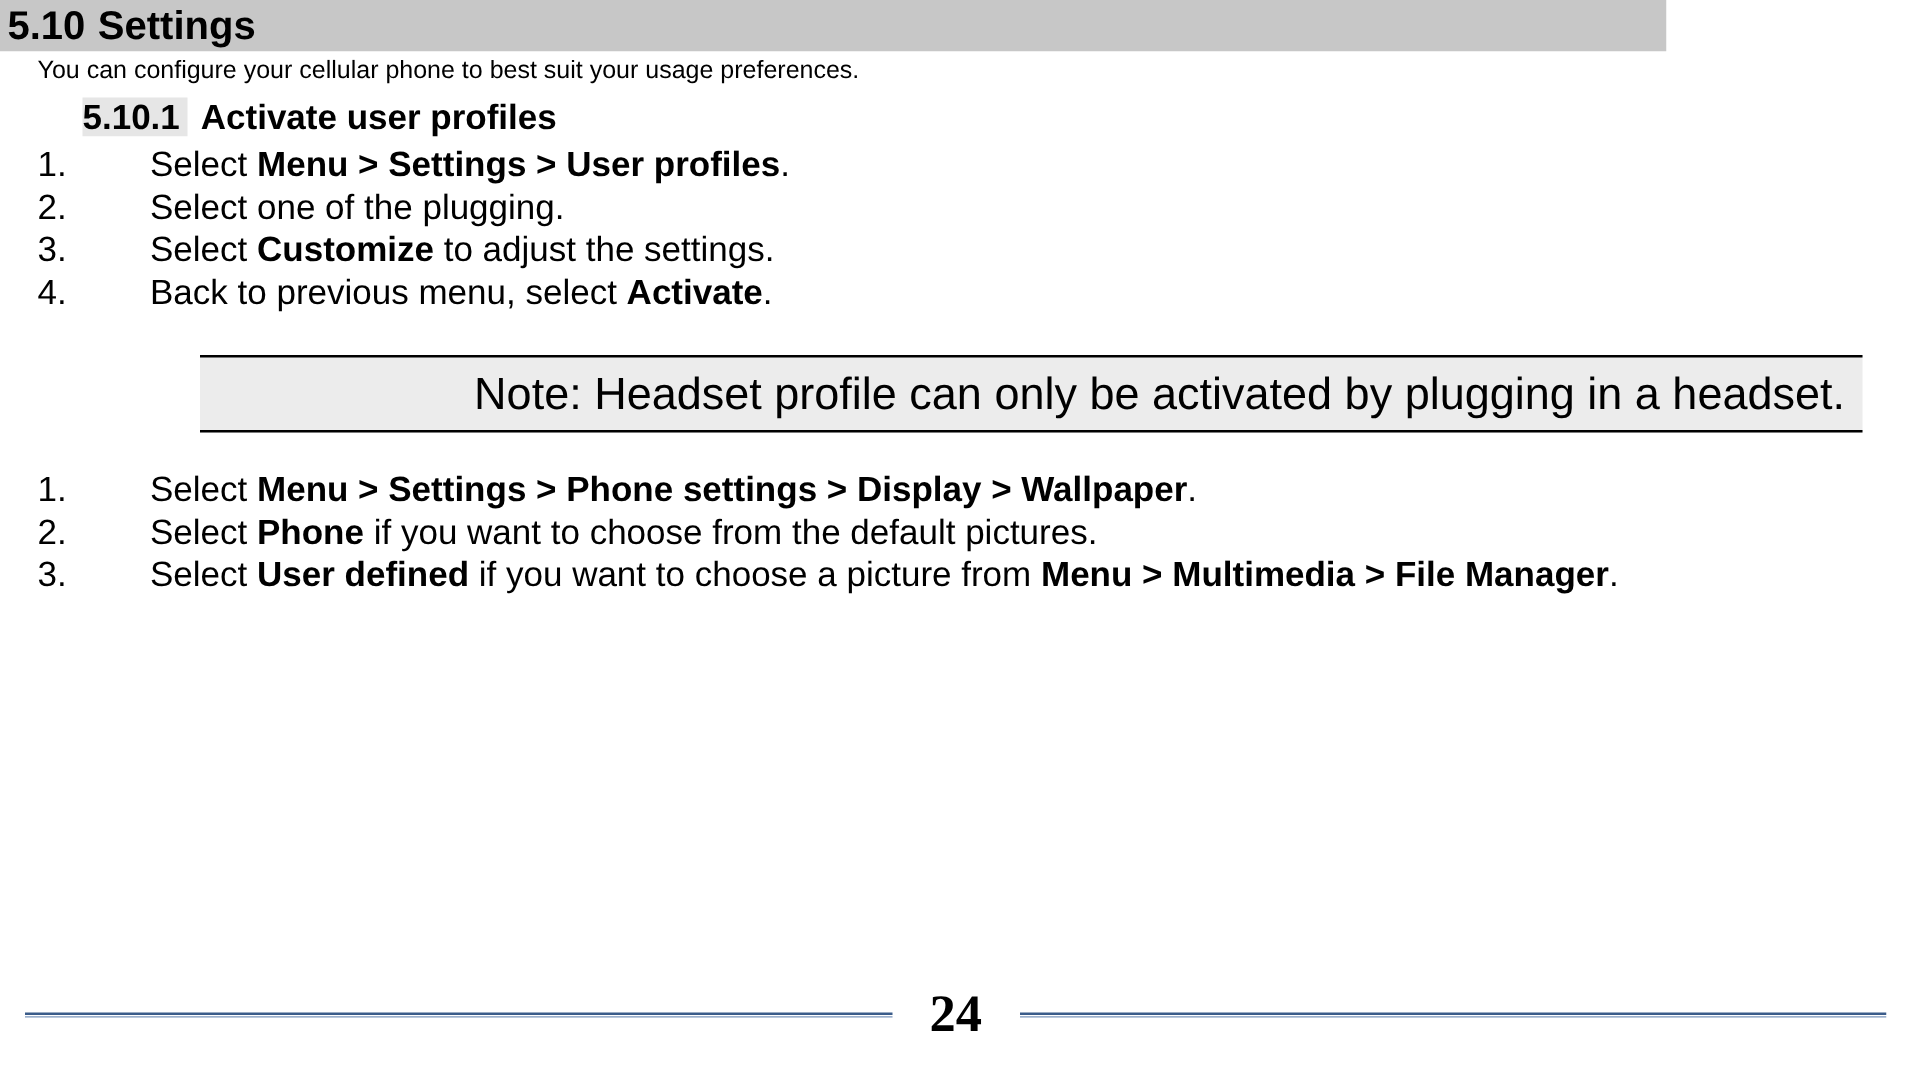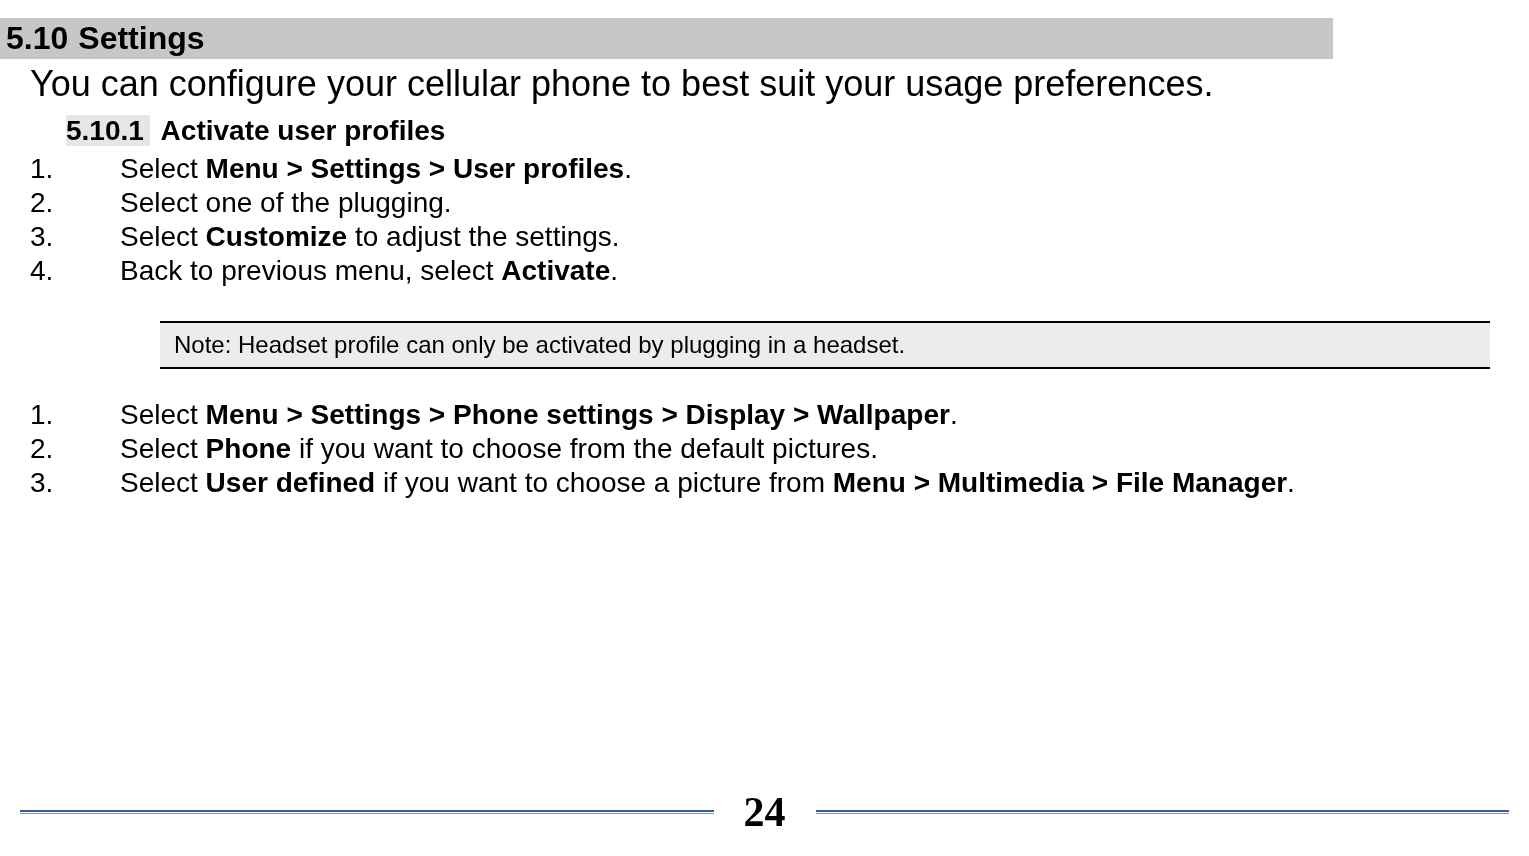--- a/index.html
+++ b/index.html
@@ -9,33 +9,33 @@
     width: 1529px;
     height: 856px;
     font-family: Arial, Helvetica, sans-serif;
     background: #fff;
     color: #000;
   }
   .page {
     position: relative;
     width: 1333px;
     height: 856px;
-    padding: 18px 30px;
+    padding: 0 30px;
   }
   .section-heading {
     background: #c7c7c7;
     font-size: 32px;
     font-weight: bold;
     padding: 2px 6px;
     margin: 0 -30px 2px -30px;
     display: flex;
     gap: 10px;
   }
   .intro {
-    font-size: 36px;
+    font-size: 20px;
     margin: 4px 0 8px 0;
   }
   .subsection-heading {
     font-size: 28px;
     font-weight: bold;
     margin: 10px 0 6px 36px;
   }
   .subsection-heading .subnum {
     background: #e6e6e6;
     padding: 0 6px 0 0;
@@ -52,22 +52,23 @@
     flex: 0 0 90px;
   }
   .ol-text { flex: 1; }
   .bold { font-weight: bold; text-align: center; }
   .note-box {
     margin: 34px 0 30px 130px;
     width: 1330px;
     background: #ececec;
     border-top: 2px solid #000;
     border-bottom: 2px solid #000;
-    font-size: 24px;
+    font-size: 36px;
     padding: 8px 14px;
+    text-align: right;
   }
   .footer {
     position: absolute;
     bottom: 20px;
     left: 0;
     width: 1529px;
     display: flex;
     align-items: center;
     justify-content: flex-start;
     margin-top: 31px;

